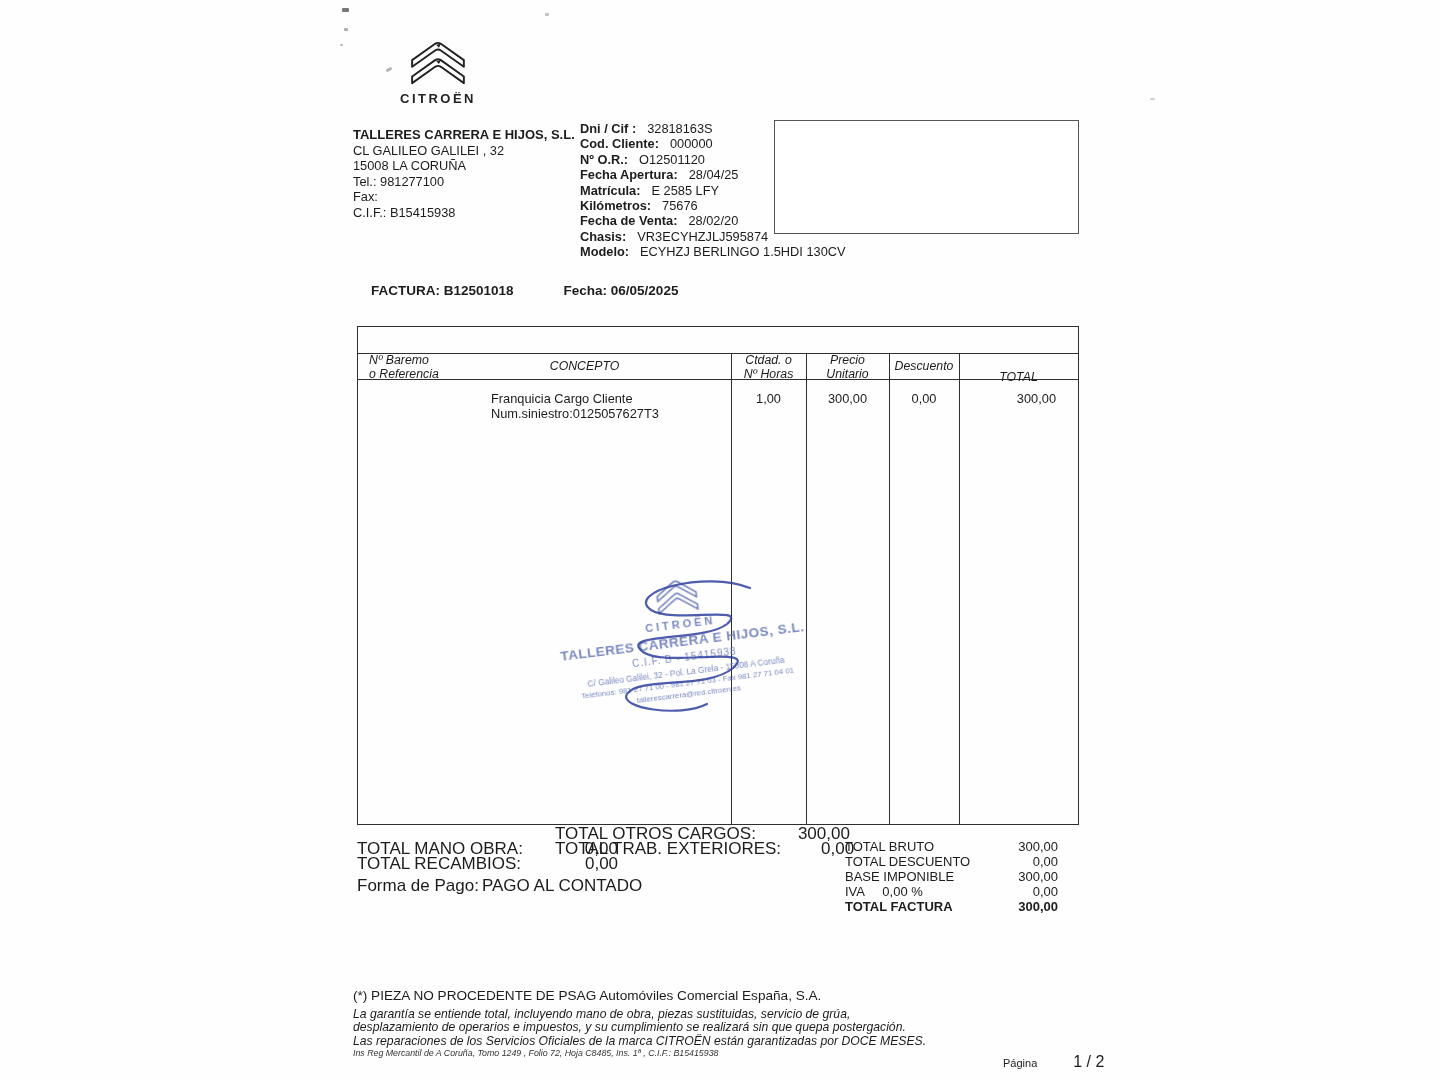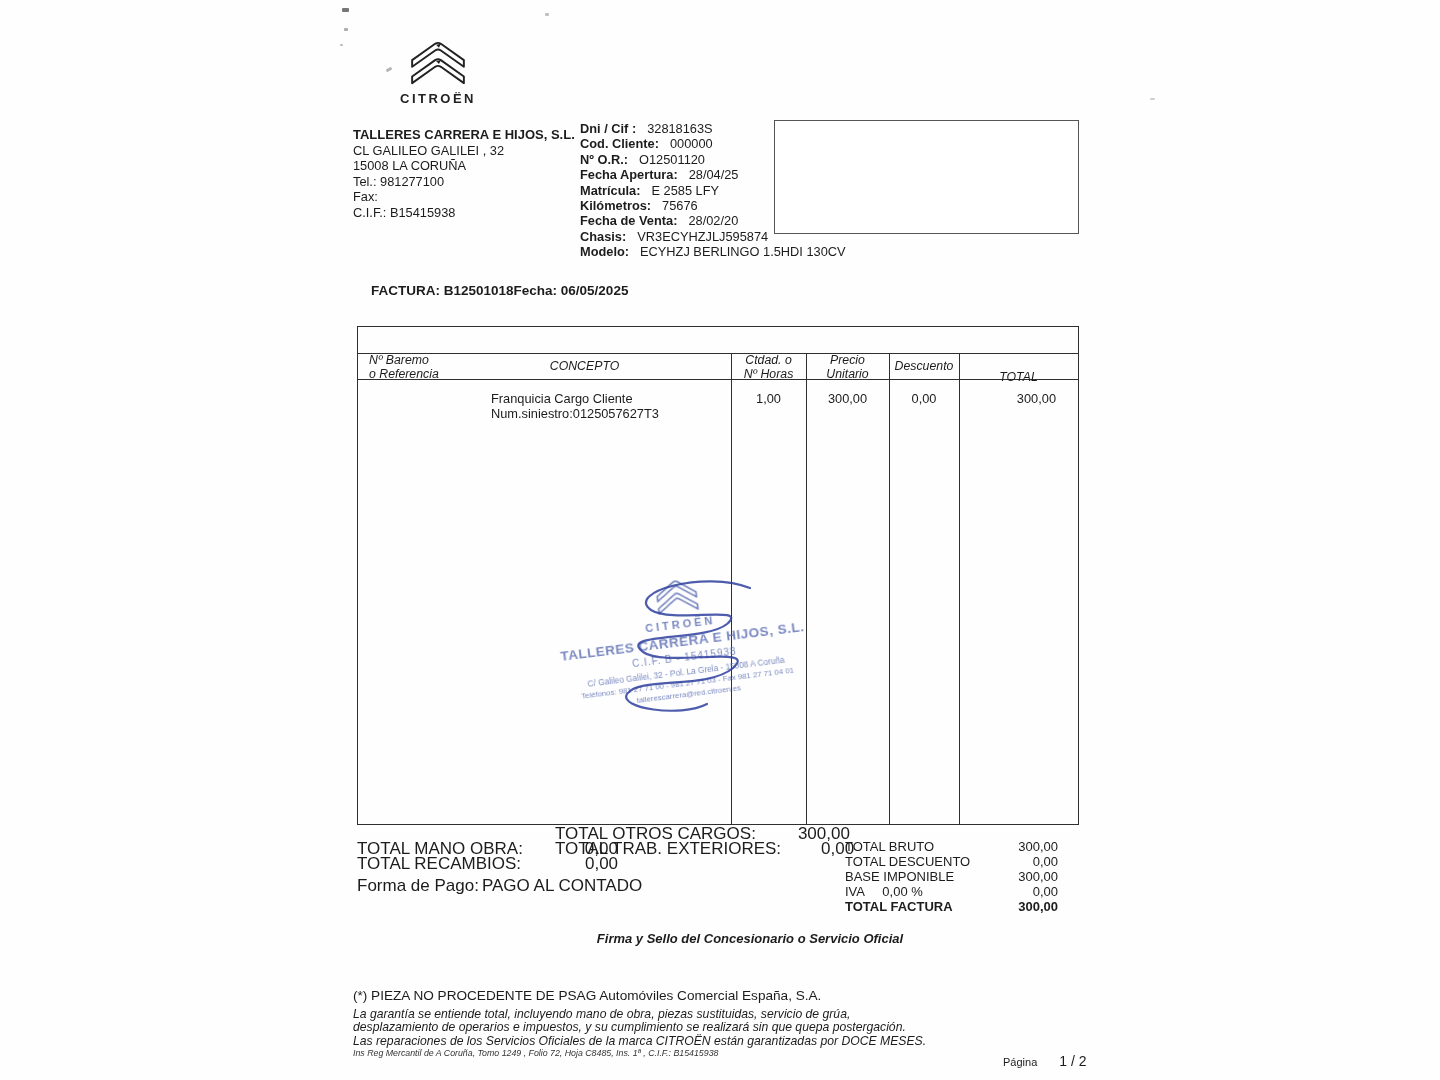--- a/index.html
+++ b/index.html
@@ -21,21 +21,21 @@
   
   .vdetails{left:580px;top:121px;width:330px;font-size:12.8px;line-height:15.4px;}
   .vrow .vlabel{font-weight:bold;}
   .vrow .vvalue{margin-left:11px;margin-top:24px;}
 
   
   .stamp-box{left:774px;top:120px;width:303px;height:112px;border:1.5px solid #555;background:#fff;}
 
   
   .factline{left:371px;top:283px;font-size:13.5px;font-weight:bold;}
-  .factline .fecha{text-align:center;}
+  .factline .fecha{margin-left:50px;text-align:center;}
 
   
   .items{left:357px;top:326px;width:720px;height:497px;border:1.6px solid #2f2f2f;}
   .hline{position:absolute;left:0;width:100%;height:0;border-top:1.2px solid #2f2f2f;}
   .vline{position:absolute;top:26px;bottom:0;width:0;border-left:1.2px solid #2f2f2f;}
   .th{position:absolute;font-size:12.3px;font-style:italic;line-height:13.5px;}
   .cell{position:absolute;font-size:12.8px;line-height:15px;}
 
   
   .stamp{left:548px;top:578px;width:268px;transform:rotate(-7deg);text-align:center;
@@ -56,21 +56,21 @@
   .trow .tl{position:absolute;left:14px;}
   .trow .tv{position:absolute;right:0;}
   .tfact{font-size:15px;font-weight:bold;}
 
   .firma{left:500px;top:931px;width:500px;text-align:center;font-size:13px;font-weight:bold;font-style:italic;}
 
   .note{left:353px;top:988px;font-size:13.6px;}
   .warranty{left:353px;top:1008px;font-size:12.2px;font-style:italic;line-height:13.3px;}
   .registry{left:353px;top:1048px;font-size:8.8px;font-style:italic;color:#333;text-align:right;}
   .pagenum{left:1003px;top:1053px;font-size:11px;}
-  .pagenum .pv{margin-left:22px;font-size:14px;}
+  .pagenum .pv{margin-left:36px;font-size:16px;}
 
   .speck{position:absolute;background:#777;border-radius:1px;}
 </style>
 </head>
 <body>
 
 <div class="page">
 
   <div class="speck" style="left:342px;top:8px;width:7px;height:4px;"></div>
   <div class="speck" style="left:344px;top:28px;width:4px;height:3px;opacity:.6;"></div>
@@ -201,21 +201,20 @@
     <div class="trow" style="top:45px;">
       <span class="tl" style="white-space:pre;">IVA     0,00 %</span>
         <span class="tv">0,00</span>
     </div>
     <div class="trow tfact" style="top:60px;">
       <span class="tl">TOTAL FACTURA</span>
         <span class="tv">300,00</span>
     </div>
   </div>
 
-  <div class="abs firma">Firma y Sello del Concesionario o Servicio Oficial</div>
 
   <div class="abs note">(*) PIEZA NO PROCEDENTE DE PSAG Automóviles Comercial España, S.A.</div>
   <div class="abs warranty">
     <div>La garantía se entiende total, incluyendo mano de obra, piezas sustituidas, servicio de grúa,</div>
     <div>desplazamiento de operarios e impuestos, y su cumplimiento se realizará sin que quepa postergación.</div>
     <div>Las reparaciones de los Servicios Oficiales de la marca CITROËN están garantizadas por DOCE MESES.</div>
   </div>
   <div class="abs registry">Ins Reg Mercantil de A Coruña, Tomo 1249 , Folio 72, Hoja C8485, Ins. 1ª , C.I.F.:  B15415938</div>
 
   <div class="abs pagenum">

